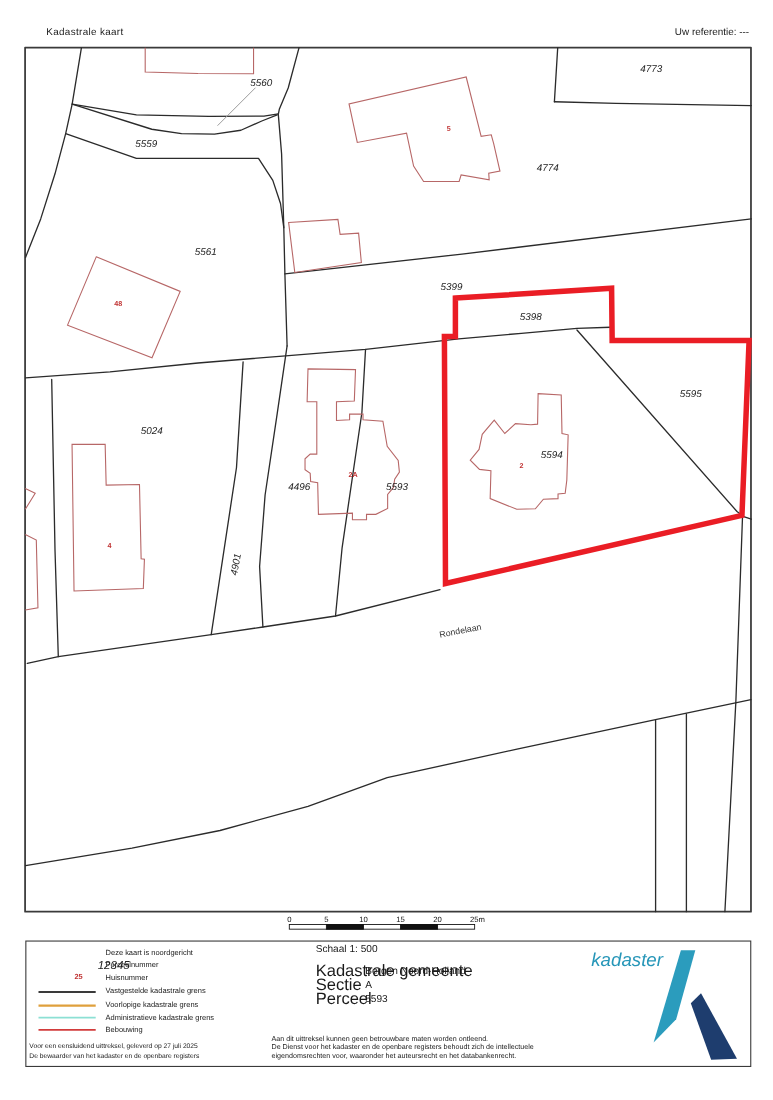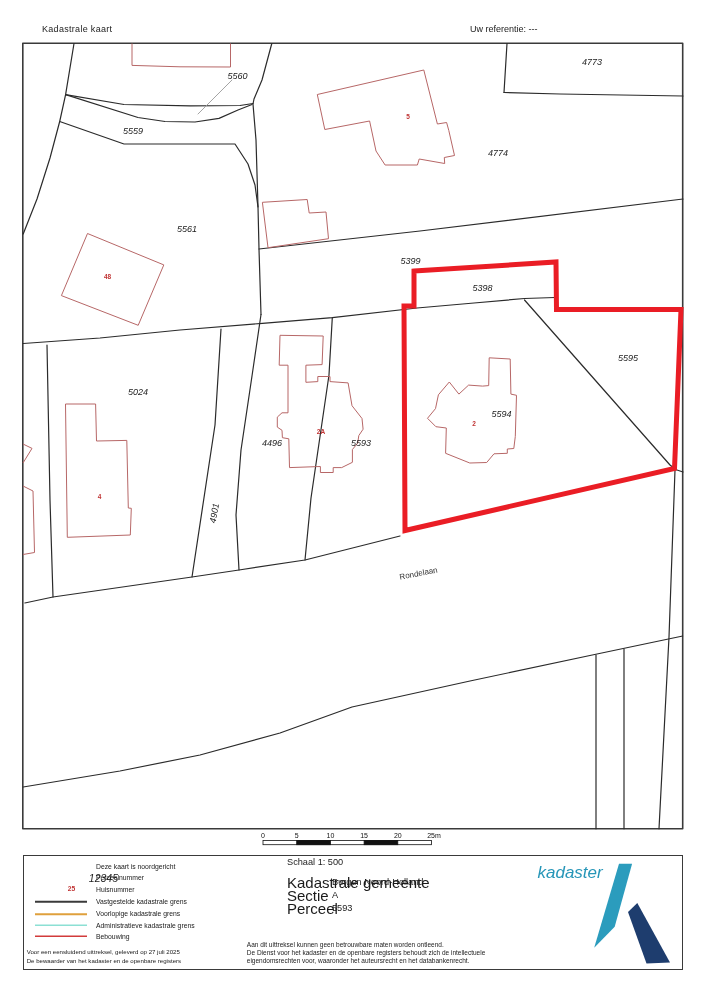--- a/index.html
+++ b/index.html
@@ -4,21 +4,21 @@
 <style>
 html,body{margin:0;padding:0;background:#fff;width:703px;height:1000px;overflow:hidden;}
 body{font-family:"Liberation Sans",sans-serif;position:relative;}
 .abs{position:absolute;}
 </style>
 </head>
 <body>
 
 <div class="abs" style="left:42px;top:24.2px;font-size:9px;letter-spacing:0.3px;color:#1c1c1c;">Kadastrale kaart</div>
 
-<div class="abs" style="left:470px;top:24.2px;width:211px;text-align:left;font-size:9px;color:#1c1c1c;">Uw referentie: ---</div>
+<div class="abs" style="left:470px;top:24.2px;width:211px;text-align:right;font-size:9px;color:#1c1c1c;">Uw referentie: ---</div>
 
 <svg class="abs" style="left:0;top:0;" width="703" height="1000" viewBox="0 0 703 1000">
 <g fill="none" stroke-linecap="round" stroke-linejoin="round">
 
 <rect x="22.8" y="43.2" width="659.9" height="785.6" stroke="#3a3a3a" stroke-width="1.6"></rect>
 
 <path d="M74,43.5 L65.6,94.6 L59.7,121.5 L50,158 L37,199 L23.2,234" stroke="#2b2b2b" stroke-width="1.2"></path>
 
 <path d="M65.6,94.6 L124,104.5 L190,105.8 L240,105.5 L253,103.5" stroke="#2b2b2b" stroke-width="1.2"></path>
 

